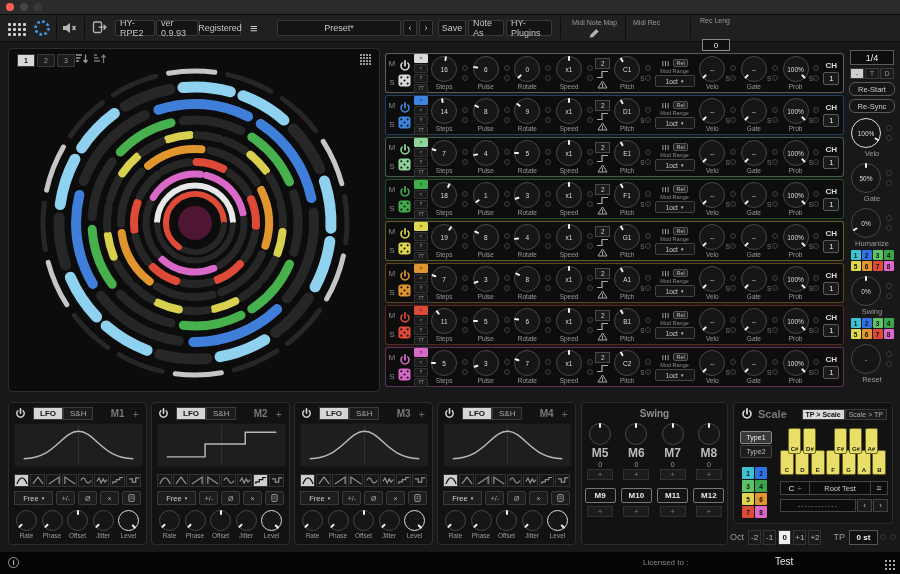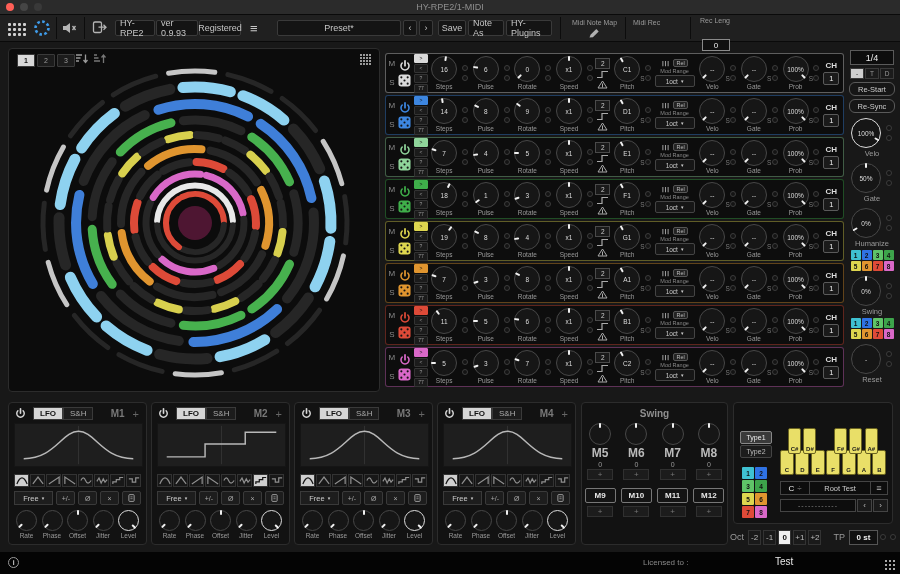--- a/index.html
+++ b/index.html
@@ -161,21 +161,20 @@
   #resizedots{position:absolute;right:5px;bottom:4px;display:grid;grid-template-columns:repeat(3,2px);gap:2px}
   #resizedots i{width:2px;height:2px;background:#e0e0e0;border-radius:1px}
 </style>
 </head>
 <body>
 
 <div id="titlebar">
   <span class="tl" style="background:#ff5f57"></span>
   <span class="tl" style="background:#454545"></span>
   <span class="tl" style="background:#393939"></span>
-  <div class="wtitle">HY-RPE2/1-MIDI</div>
 </div>
 
 <div id="toolbar">
   <div id="tbdots">
       <i></i>
       <i></i>
       <i></i>
       <i></i>
       <i></i>
       <i></i>
@@ -2275,20 +2274,31 @@
         <div class="plusbox">+</div>
       </div>
       <div class="m12">
         <div class="mbtn">M12</div>
         <div class="plusbox">+</div>
       </div>
     </div>
 </div>
 
 <div id="scale">
+    <div class="schead">
+      <svg viewBox="0 0 16 16" width="14" height="14">
+        <path d="M8 2.2V7.6" stroke="#e0e0e0" stroke-width="2" stroke-linecap="round" fill="none"></path>
+        <path d="M4.8 4.6a4.6 4.6 0 1 0 6.4 0" stroke="#e0e0e0" stroke-width="1.8" fill="none" stroke-linecap="round"></path>
+      </svg>
+      <span class="sctitle">Scale</span>
+      <div class="stabs">
+        <div class="stab sel">TP &gt; Scale</div>
+        <div class="stab">Scale &gt; TP</div>
+      </div>
+    </div>
     <div class="typeb sel" style="left: 6px; top: 28px;">Type1</div>
     <div class="typeb" style="left: 6px; top: 42px;">Type2</div>
     <div class="chipgrid" style="grid-template-columns: repeat(2, 12px); position: absolute; left: 8px; top: 62px;">
       <span class="chip" style="background: rgb(63, 193, 209); height: 12px; width: 12px;">1</span>
       <span class="chip" style="background: rgb(47, 114, 228); height: 12px; width: 12px;">2</span>
       <span class="chip" style="background: rgb(95, 196, 104); height: 12px; width: 12px;">3</span>
       <span class="chip" style="background: rgb(61, 164, 75); height: 12px; width: 12px;">4</span>
       <span class="chip" style="background: rgb(222, 214, 79); height: 12px; width: 12px;">5</span>
       <span class="chip" style="background: rgb(224, 149, 47); height: 12px; width: 12px;">6</span>
       <span class="chip" style="background: rgb(222, 74, 56); height: 12px; width: 12px;">7</span>

